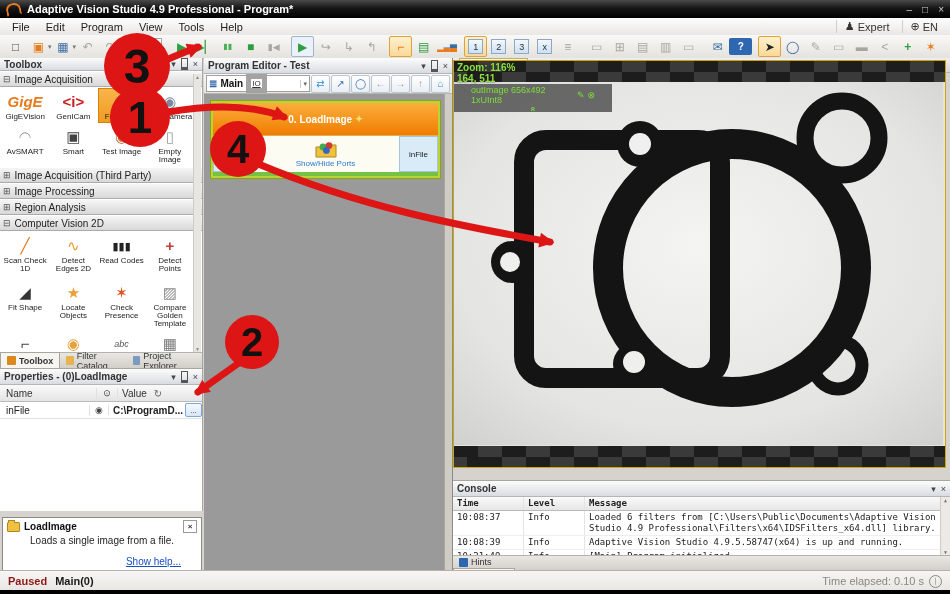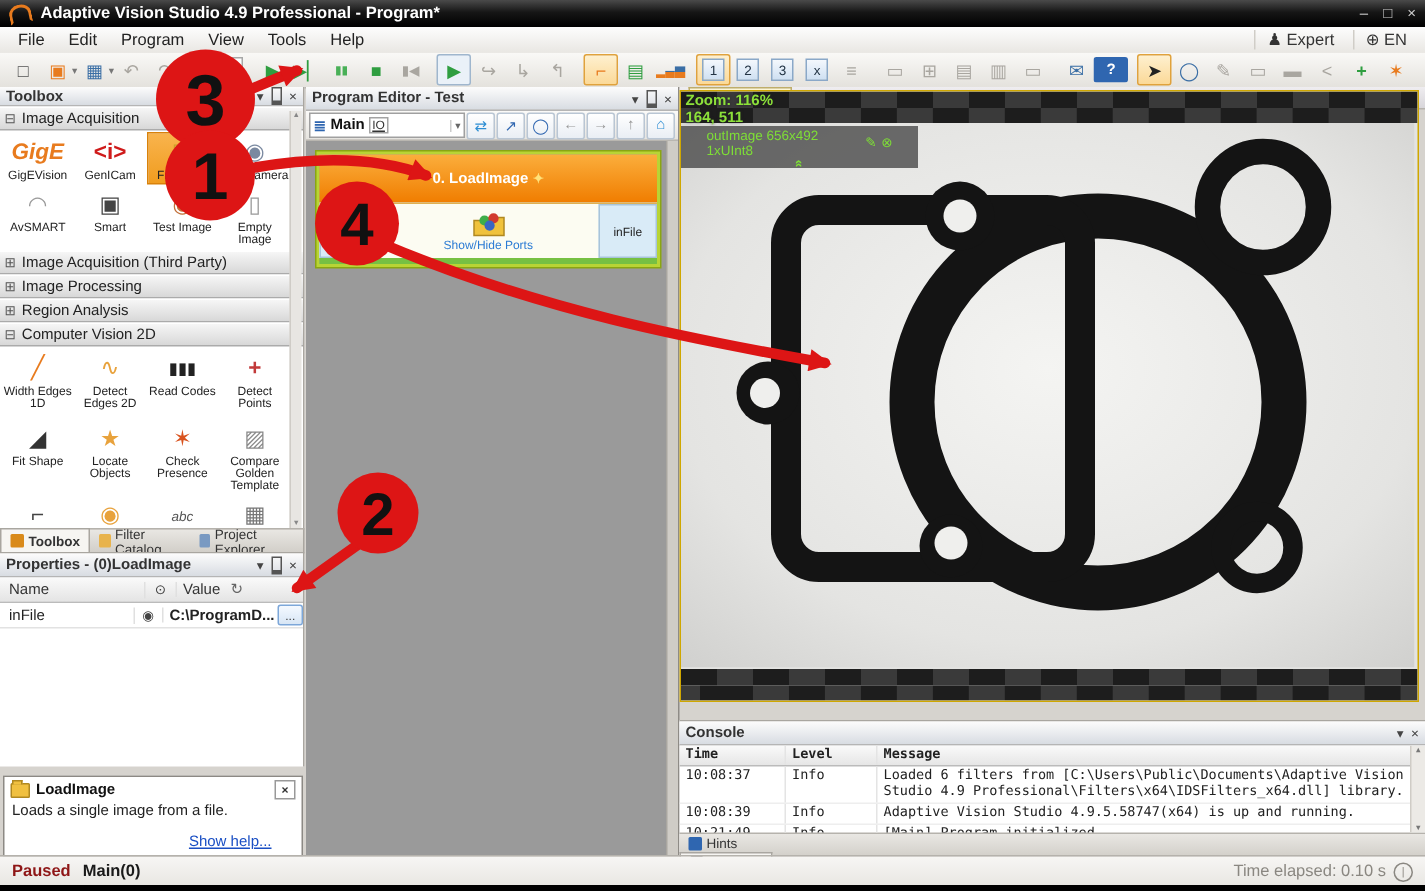--- a/index.html
+++ b/index.html
@@ -48,33 +48,33 @@
   
   .props{position:absolute;top:368px;left:0;width:202px;height:142px;background:#fff;border-right:1px solid #a9a6a0;border-top:1px solid #a9a6a0;}
   .pgrid{font-size:10px;color:#222;}
   .prow{display:flex;height:16px;align-items:center;border-bottom:1px solid #e2e2e2;justify-content:center;}
   .prow.hdr{background:linear-gradient(#fafafa,#e4e4e4);border-bottom:1px solid #bbb;color:#333;}
   .pc-name{width:90px;padding-left:6px;border-right:1px solid #e0e0e0;}
   .pc-eye{width:20px;text-align:center;border-right:1px solid #e0e0e0;font-size:9px;color:#444;}
   .pc-val{flex:1;padding-left:4px;display:flex;align-items:center;gap:2px;}
   .browse{width:15px;height:12px;border:1px solid #7da7d9;background:linear-gradient(#f4f9ff,#d8e6f5);font-size:8px;color:#333;display:flex;align-items:center;justify-content:center;border-radius:2px;}
   
-  .helpbox{position:absolute;top:517px;left:2px;width:198px;height:52px;background:#fff;border:1px solid #8c8984;font-size:10px;}
+  .helpbox{position:absolute;top:517px;left:2px;width:198px;height:52px;background:#fff;border:1px solid #8c8984;font-size:10px;text-align:center;}
   .hb-h{display:flex;align-items:center;gap:4px;padding:2px 4px;font-weight:bold;color:#111;}
   .hb-close{margin-left:auto;border:1px solid #999;width:12px;height:11px;font-size:8px;display:flex;align-items:center;justify-content:center;color:#333;}
   .hb-body{padding:0 5px;color:#222;}
   .hb-link{position:absolute;right:20px;bottom:3px;color:#1a4fc4;text-decoration:underline;}
   .folder-ico{width:11px;height:8px;background:#f0c040;border:1px solid #b08820;border-radius:1px;position:relative;}
   .folder-ico:before{content:"";position:absolute;top:-3px;left:0;width:5px;height:2px;background:#f0c040;border:1px solid #b08820;border-bottom:none;}
   
   .prog{position:absolute;left:204px;top:58px;width:248px;height:512px;display:flex;flex-direction:column;border-right:1px solid #8e8b86;}
   .pe-toolbar{height:19px;background:linear-gradient(#fbfaf8,#e6e4df);border-bottom:1px solid #b9b6b0;display:flex;align-items:center;padding:0 2px;gap:1px;font-size:11px;color:#555;}
   .pe-combo{flex:1;max-width:126px;height:15px;background:#fff;border:1px solid #a0a0a0;display:flex;align-items:center;font-size:10px;color:#111;gap:3px;padding:0 2px;}
   .pe-combo b{font-weight:bold;}
-  .io-badge{font-size:8px;border:1px solid #a3a3a3;padding:0 1px;color:#333;text-decoration:underline;}
+  .io-badge{font-size:8px;border:5px solid #a3a3a3;padding:0 1px;color:#333;text-decoration:underline;}
   .stack-ico{color:#2f66b0;font-size:10px;font-weight:bold;}
   .pe-btn{width:17px;height:16px;display:flex;align-items:center;justify-content:center;border:1px solid #b9c6d4;background:linear-gradient(#fff,#e9eef4);border-radius:2px;font-size:10px;}
   .pe-canvas{flex:1;background:#9a9a9a;position:relative;}
   .pe-scroll{position:absolute;right:0;top:0;bottom:0;width:7px;background:#cfccc6;border-left:1px solid #a9a6a0;}
   .block{position:absolute;left:7px;right:12px;top:7px;border:2px solid #b8d435;box-shadow:0 0 0 1px #8aa512;}
   .blk-h{height:32px;background:linear-gradient(#fbae3c,#f07d00);color:#fff;font-weight:bold;font-size:10px;display:flex;align-items:center;justify-content:center;gap:3px;}
   .blk-h .dia{color:#ffe27a;font-size:9px;}
   .blk-body{height:36px;background:#fcfcf2;display:flex;align-items:stretch;border-top:1px solid #e0b050;}
   .port{width:37px;background:#d9ebf7;border:1px solid #a8c4da;font-size:8px;color:#222;display:flex;align-items:center;justify-content:center;}
   .blk-mid{flex:1;display:flex;flex-direction:column;align-items:center;justify-content:center;}
@@ -338,21 +338,21 @@
         <span class="exp">⊞</span>
         <span>Region Analysis</span>
       </div>
     <div class="sec">
         <span class="exp">⊟</span>
         <span>Computer Vision 2D</span>
       </div>
     <div class="cv-grid">
       <div class="cell">
           <span class="ig" style="color:#e87b1e;">╱</span>
-          <span>Width Edges 1D</span>
+          <span>Scan Check 1D</span>
         </div>
       <div class="cell">
           <span class="ig" style="color:#e8a23c;">∿</span>
           <span>Detect Edges 2D</span>
         </div>
       <div class="cell">
           <span class="ig" style="color:#222;font-size:11px;">▮▮▮</span>
           <span>Read Codes</span>
         </div>
       <div class="cell">

